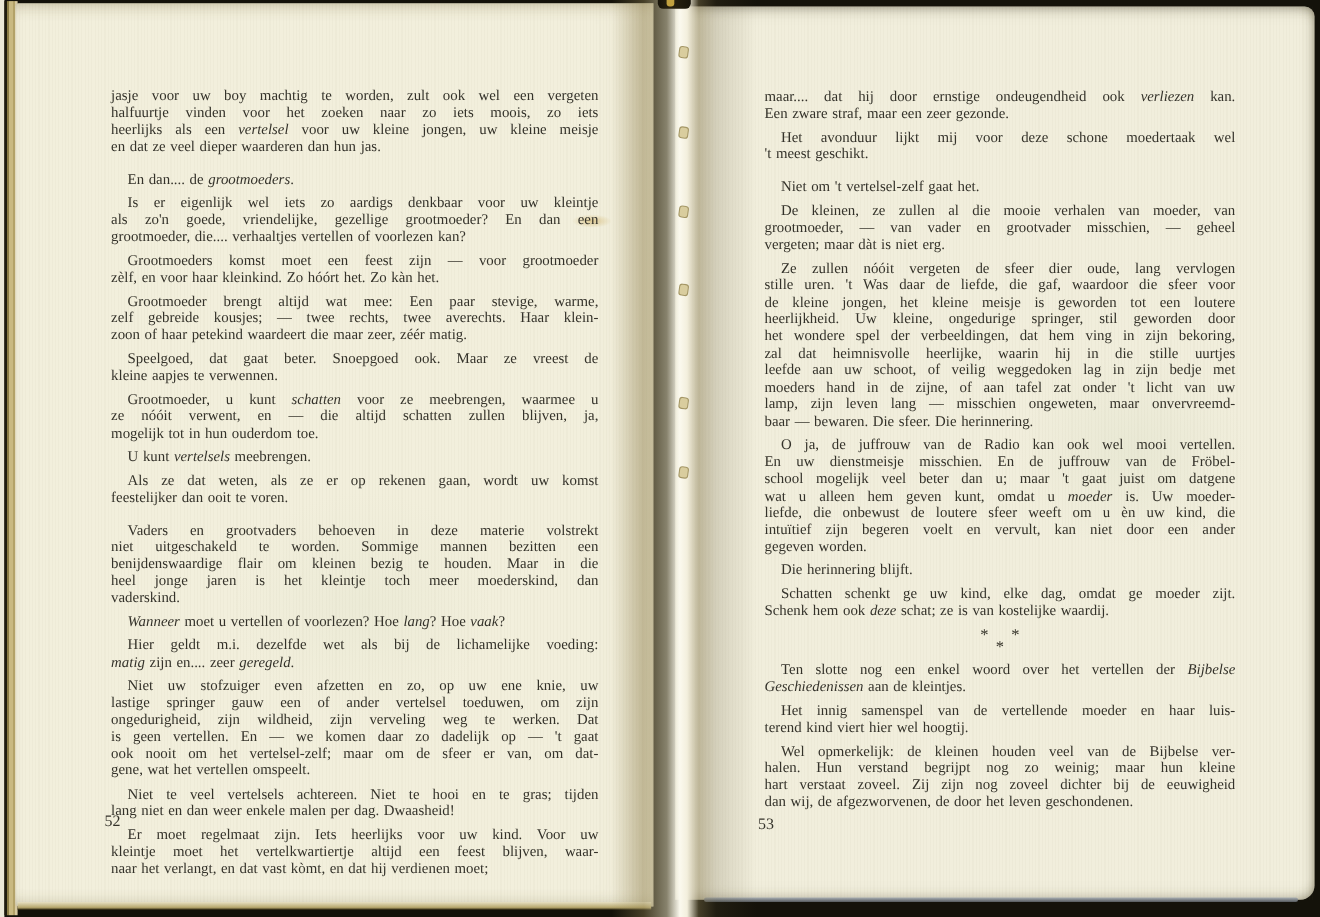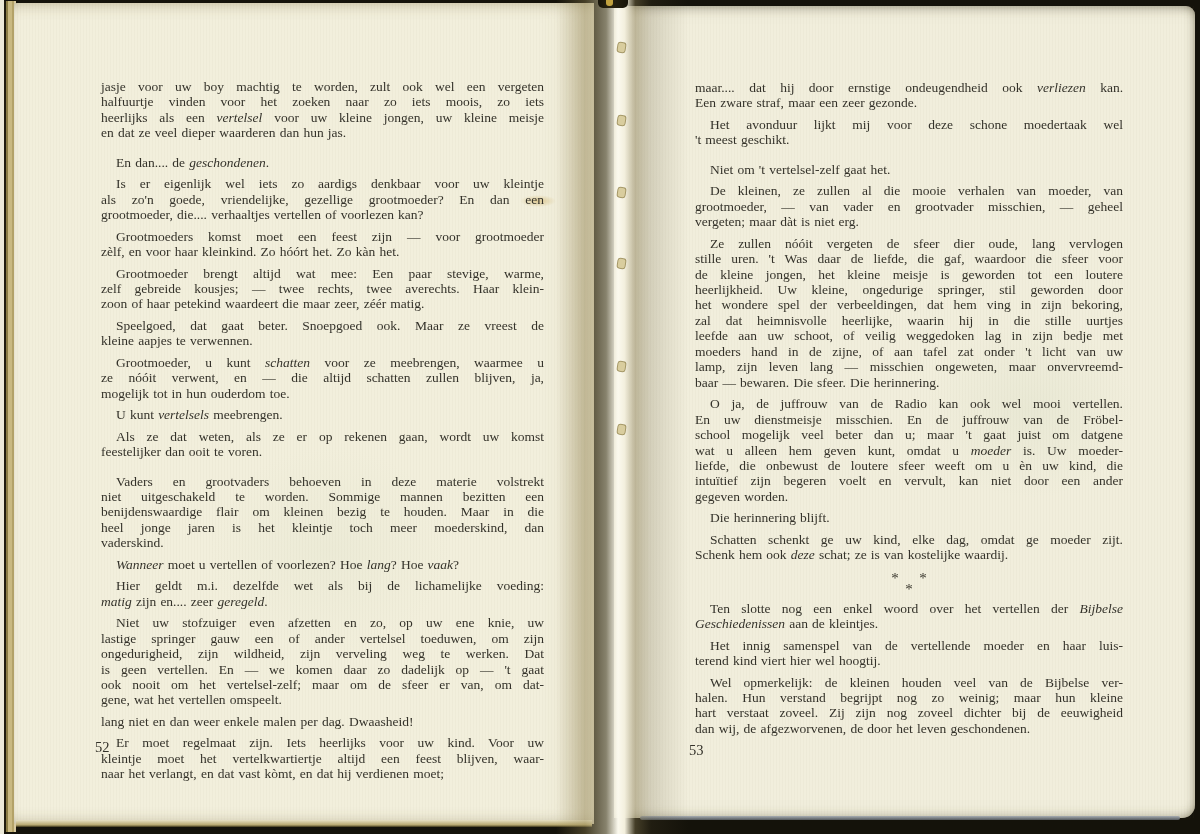--- a/index.html
+++ b/index.html
@@ -162,21 +162,21 @@
   <div class="stain stain-c"></div>
 
   <div class="text-block text-left" id="text-left">
       <div class="para">
         <div class="line"><span>jasje voor uw boy machtig te worden, zult ook wel een vergeten</span></div>
         <div class="line"><span>halfuurtje vinden voor het zoeken naar zo iets moois, zo iets</span></div>
         <div class="line"><span>heerlijks als een </span><i>vertelsel</i><span> voor uw kleine jongen, uw kleine meisje</span></div>
         <div class="line last"><span>en dat ze veel dieper waarderen dan hun jas.</span></div>
       </div>
       <div class="para gap">
-        <div class="line indent last"><span>En dan.... de </span><i>geschondenen</i><span>.</span></div>
+        <div class="line indent last"><span>En dan.... de </span><i>grootmoeders</i><span>.</span></div>
       </div>
       <div class="para">
         <div class="line indent"><span>Is er eigenlijk wel iets zo aardigs denkbaar  voor uw kleintje</span></div>
         <div class="line"><span>als zo'n goede, vriendelijke, gezellige grootmoeder? En dan een</span></div>
         <div class="line last"><span>grootmoeder, die.... verhaaltjes vertellen of voorlezen kan?</span></div>
       </div>
       <div class="para">
         <div class="line indent"><span>Grootmoeders komst moet een feest zijn — voor grootmoeder</span></div>
         <div class="line last"><span>zèlf, en voor haar kleinkind. Zo hóórt het. Zo kàn het.</span></div>
       </div>
@@ -217,20 +217,21 @@
       </div>
       <div class="para">
         <div class="line indent"><span>Niet uw stofzuiger even afzetten en zo, op uw ene knie, uw</span></div>
         <div class="line"><span>lastige springer gauw een of ander vertelsel toeduwen, om zijn</span></div>
         <div class="line"><span>ongedurigheid, zijn wildheid, zijn verveling weg te werken. Dat</span></div>
         <div class="line"><span>is geen vertellen. En — we komen daar zo dadelijk op — 't gaat</span></div>
         <div class="line"><span>ook nooit om het vertelsel-zelf; maar om de sfeer er van, om dat-</span></div>
         <div class="line last"><span>gene, wat het vertellen omspeelt.</span></div>
       </div>
       <div class="para">
+        <div class="line indent"><span>Niet te veel vertelsels achtereen. Niet te hooi en te gras; tijden</span></div>
         <div class="line last"><span>lang niet en dan weer enkele malen per dag. Dwaasheid!</span></div>
       </div>
       <div class="para">
         <div class="line indent"><span>Er moet regelmaat zijn. Iets heerlijks voor uw kind. Voor uw</span></div>
         <div class="line"><span>kleintje moet het vertelkwartiertje altijd een feest blijven, waar-</span></div>
         <div class="line last"><span>naar het verlangt, en dat vast kòmt, en dat hij verdienen moet;</span></div>
       </div>
     </div>
   <div class="text-block text-right" id="text-right">
       <div class="para">

